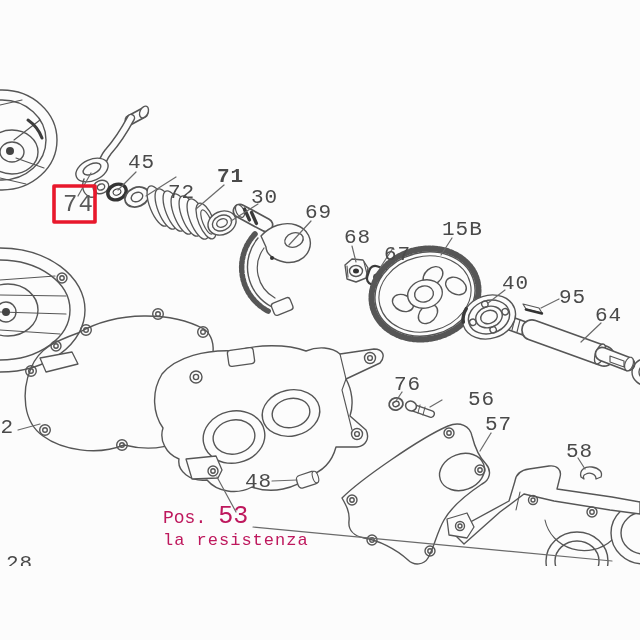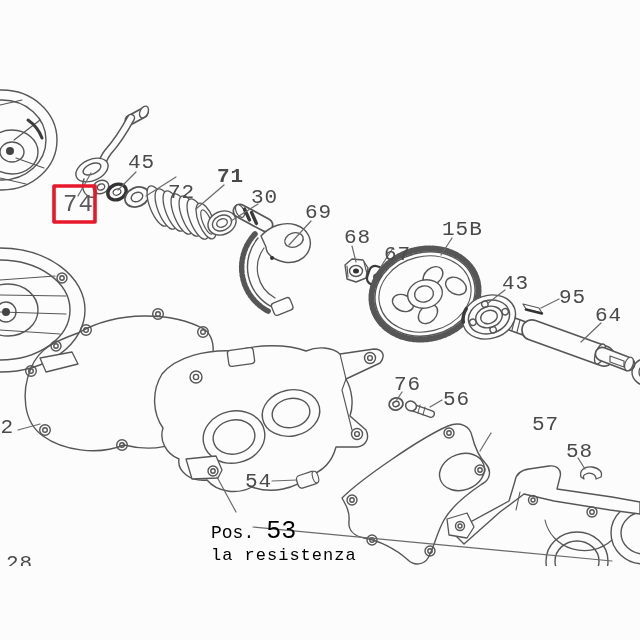--- a/index.html
+++ b/index.html
@@ -8,21 +8,21 @@
     background:#fcfcfc;overflow:hidden;
     font-family:"Liberation Mono","DejaVu Sans Mono",monospace;
   }
   .drawing{position:absolute;left:0;top:0;}
   .labels-layer{position:absolute;left:0;top:0;width:640px;height:566px;overflow:hidden;}
   .plabel{
     position:absolute;font-size:21px;line-height:1;color:#4a4a4a;
     white-space:pre;letter-spacing:1px;
   }
   .plabel.big{font-size:24px;color:#5a5a5a;}
-  .note{position:absolute;left:163px;top:519px;color:#000000;margin-left:48px;}
+  .note{position:absolute;left:163px;top:504px;color:#be185d;}
   .note-line1{font-size:18px;line-height:1;}
   .note-num{font-size:25px;margin-left:12px;}
   .note-line2{font-size:17px;line-height:1;margin-top:11px;letter-spacing:1px;}
   .note-line3{font-size:17px;line-height:1;margin-top:3px;letter-spacing:1px;}
 </style>
 </head>
 <body>
 
 <div class="page">
 
@@ -301,28 +301,28 @@
   <div class="labels-layer">
     <div class="plabel big" style="left:63px;top:193px;">74</div>
     <div class="plabel" style="left:128px;top:152px;">45</div>
     <div class="plabel" style="left:168px;top:158px;margin-top:24px;">72</div>
     <div class="plabel" style="left:217px;top:166px;font-weight:bold;">71</div>
     <div class="plabel" style="left:251px;top:187px;">30</div>
     <div class="plabel" style="left:305px;top:202px;">69</div>
     <div class="plabel" style="left:344px;top:227px;">68</div>
     <div class="plabel" style="left:384px;top:244px;">67</div>
     <div class="plabel" style="left:442px;top:219px;">15B</div>
-    <div class="plabel" style="left:502px;top:273px;">43</div>
+    <div class="plabel" style="left:502px;top:273px;">40</div>
     <div class="plabel" style="left:559px;top:287px;">95</div>
     <div class="plabel" style="left:595px;top:305px;">64</div>
     <div class="plabel" style="left:394px;top:374px;">76</div>
-    <div class="plabel" style="left:443px;top:389px;">56</div>
-    <div class="plabel" style="left:485px;top:414px;margin-left:47px;">57</div>
+    <div class="plabel" style="left:468px;top:389px;">56</div>
+    <div class="plabel" style="left:485px;top:414px;">57</div>
     <div class="plabel" style="left:566px;top:441px;">58</div>
-    <div class="plabel" style="left:245px;top:471px;">54</div>
+    <div class="plabel" style="left:245px;top:471px;">48</div>
     <div class="plabel" style="left:-13px;top:417px;">62</div>
     <div class="plabel" style="left:6px;top:553px;font-family:Liberation Mono, monospace;">28</div>
 
     <div class="note">
       <div class="note-line1"><span>Pos.</span><span class="note-num">53</span></div>
       <div class="note-line3">la resistenza</div>
     </div>
   </div>
 
 </div>

